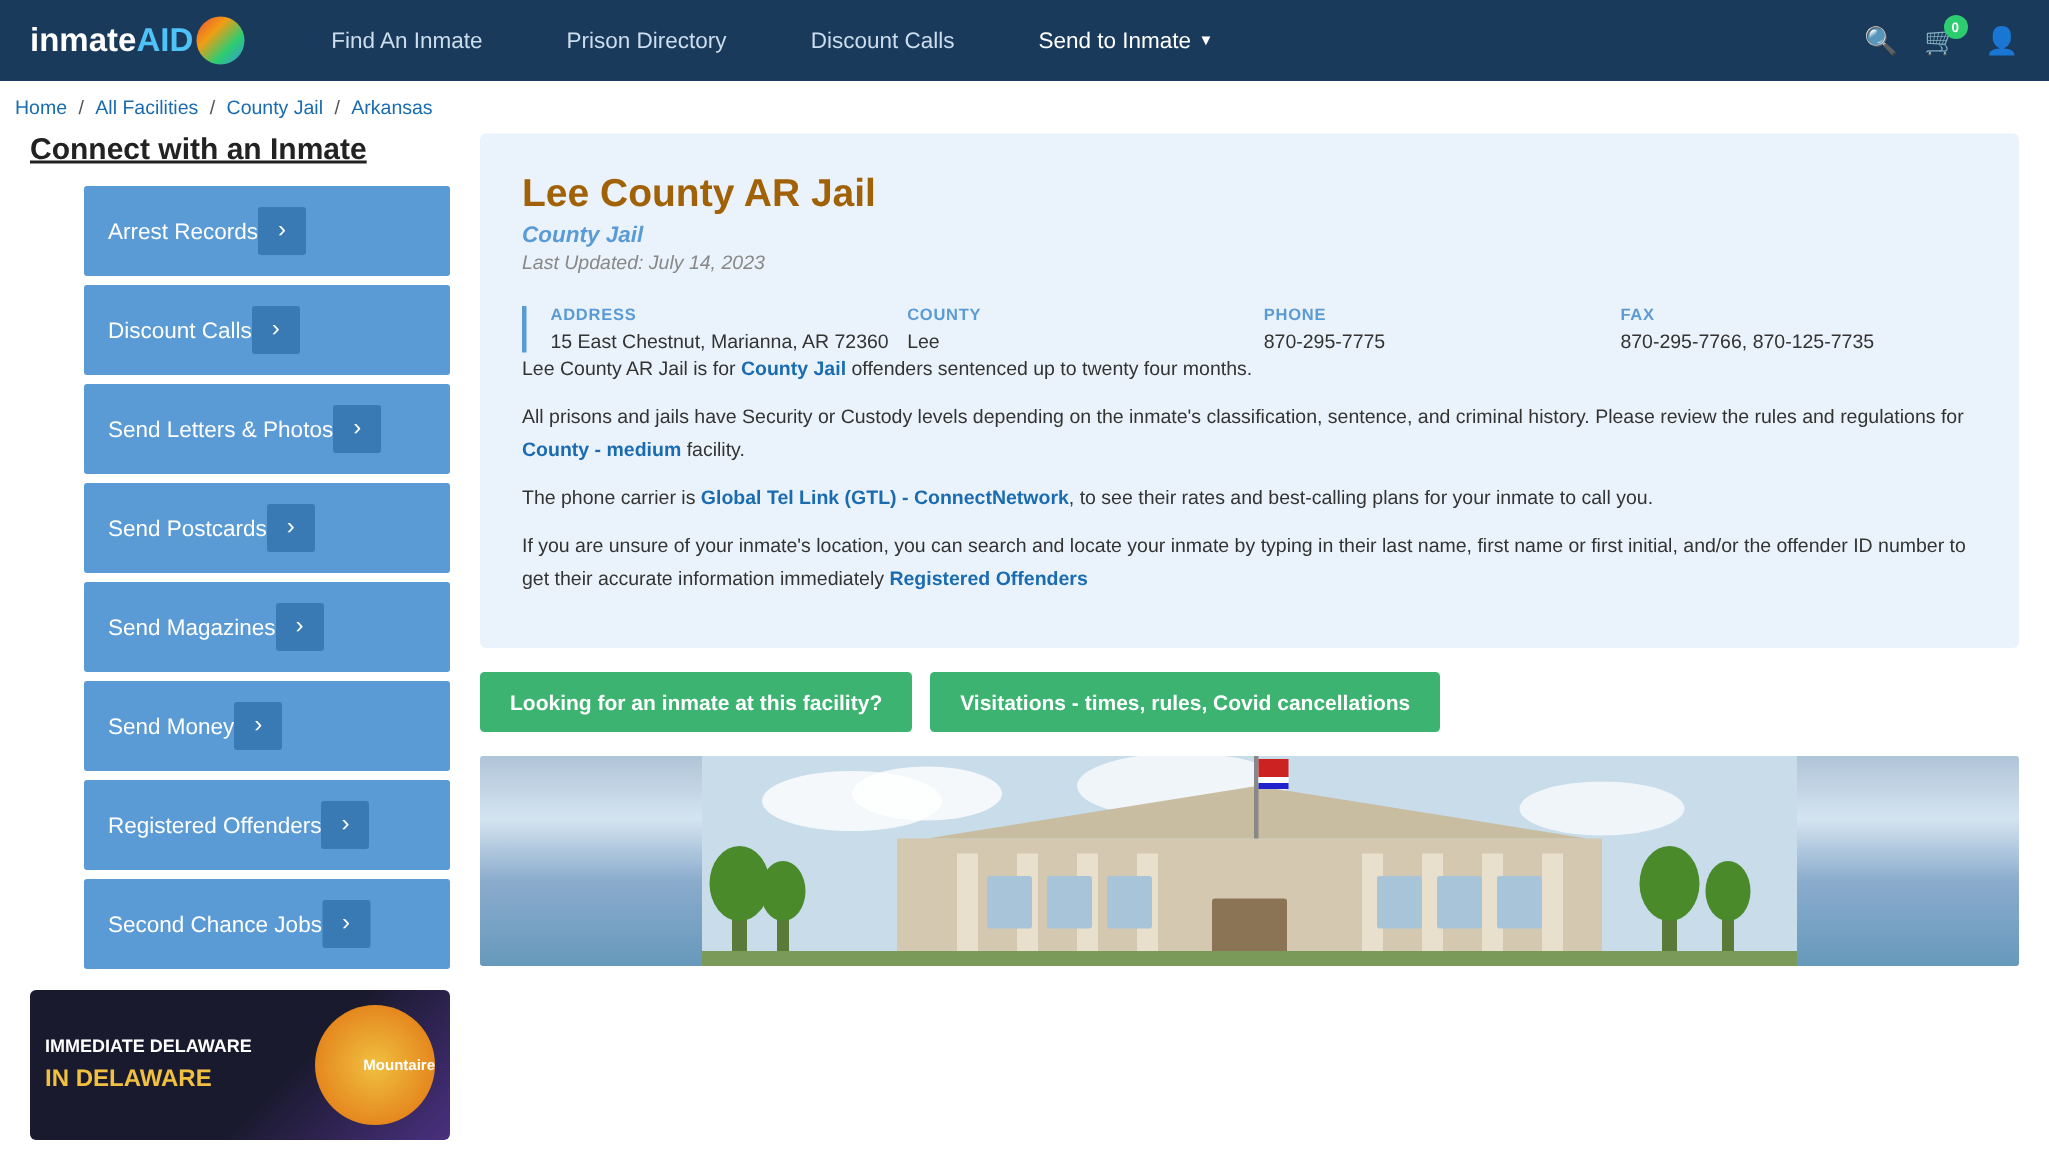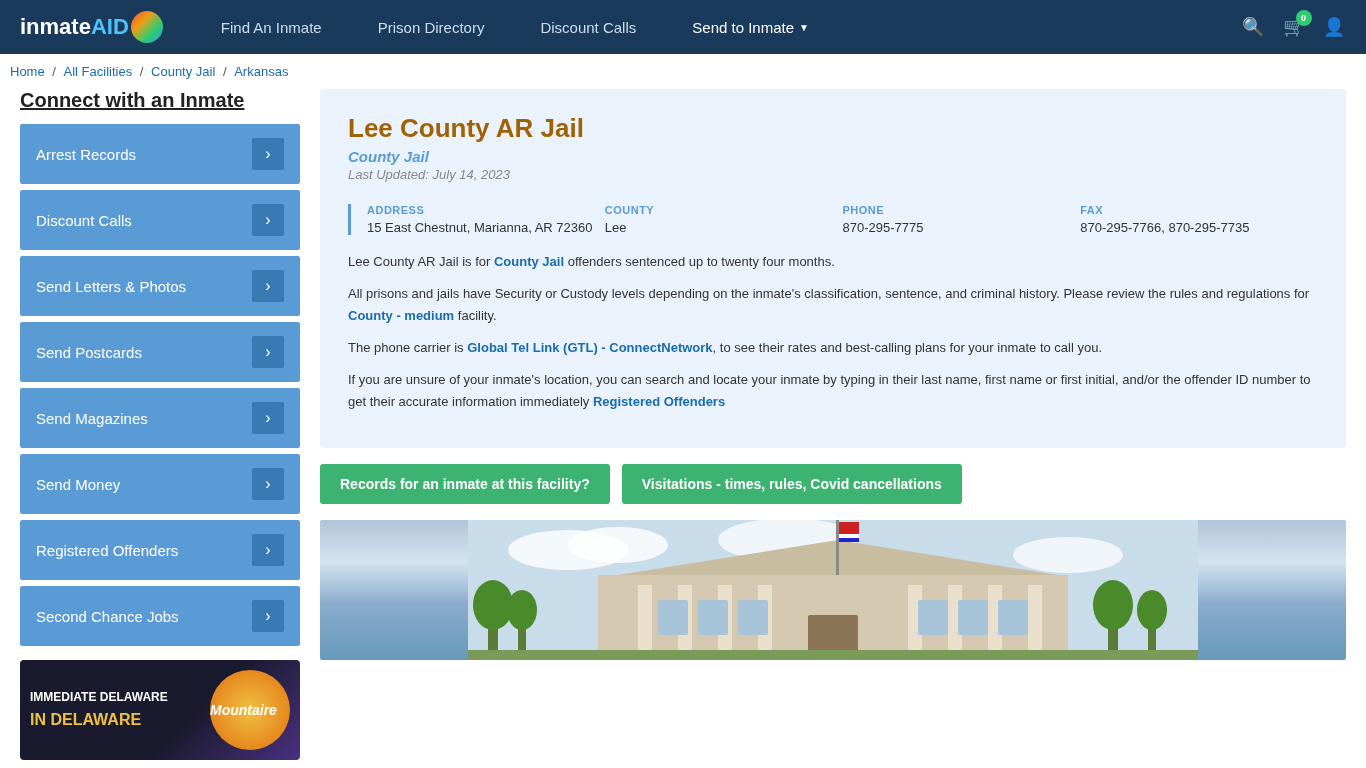--- a/index.html
+++ b/index.html
@@ -96,28 +96,29 @@
     .sidebar-title {
       font-size: 20px;
       font-weight: bold;
       text-decoration: underline;
       margin-bottom: 12px;
       color: #222;
     }
     .sidebar-item {
       display: flex;
       align-items: center;
-      justify-content: space-between;
+      justify-content: flex-start;
       background: #5b9bd5;
       color: #fff;
       padding: 14px 16px;
       margin-bottom: 6px;
       cursor: pointer;
       border-radius: 2px;
       font-size: 15px;
+      margin-left: 36px;
     }
     .sidebar-item .arrow {
       background: #3a7ab4;
       border-radius: 2px;
       width: 32px; height: 32px;
       display: flex; align-items: center; justify-content: center;
       font-size: 16px;
     }
     .sidebar-ad {
       margin-top: 14px;
@@ -140,24 +141,23 @@
       flex: 1;
       line-height: 1.6;
     }
     .sidebar-ad-text .immediate { color: #fff; font-size: 12px; }
     .sidebar-ad-text .delaware { color: #f0c040; font-size: 16px; font-weight: bold; }
     .sidebar-ad-circle {
       width: 80px; height: 80px;
       background: radial-gradient(circle, #f0c040 0%, #e07010 100%);
       border-radius: 50%;
       margin: 10px;
-      display: flex; align-items: center; justify-content: flex-start;
-      font-size: 14px; color: #fff; font-weight: bold; text-align: center;
+      display: flex; align-items: center; justify-content: flex-end;
+      font-size: 10px; color: #fff; font-weight: bold; text-align: center;
       flex-shrink: 0;
-      font-style: italic;
     }
 
     
     .content-area { flex: 1; }
     .facility-card {
       background: #eaf3fb;
       border-radius: 4px;
       padding: 24px 28px;
       margin-bottom: 16px;
     }
@@ -175,21 +175,20 @@
       margin-bottom: 2px;
     }
     .facility-updated {
       font-size: 13px;
       color: #888;
       font-style: italic;
       margin-bottom: 22px;
     }
     .facility-meta {
       display: flex;
-      margin-bottom: 16px;
       border-left: 3px solid #5b9bd5;
       padding-left: 16px;
     }
     .meta-col { flex: 1; }
     .meta-label {
       font-size: 11px;
       font-weight: bold;
       color: #5b9bd5;
       text-transform: uppercase;
       letter-spacing: 0.5px;
@@ -335,42 +334,42 @@
         <div class="meta-col">
           <div class="meta-label">COUNTY</div>
           <div class="meta-value">Lee</div>
         </div>
         <div class="meta-col">
           <div class="meta-label">PHONE</div>
           <div class="meta-value">870-295-7775</div>
         </div>
         <div class="meta-col">
           <div class="meta-label">FAX</div>
-          <div class="meta-value">870-295-7766, 870-295-7735</div>
+          <div class="meta-value">870-295-7766, 870-125-7735</div>
         </div>
       </div>
 
       <div class="facility-desc">
         <p>
           Lee County AR Jail is for <a href="#">County Jail</a> offenders sentenced up to twenty four months.
         </p>
         <p>
           All prisons and jails have Security or Custody levels depending on the inmate's classification, sentence, and criminal history. Please review the rules and regulations for <a href="#">County - medium</a> facility.
         </p>
         <p>
           The phone carrier is <a href="#">Global Tel Link (GTL) - ConnectNetwork</a>, to see their rates and best-calling plans for your inmate to call you.
         </p>
         <p>
           If you are unsure of your inmate's location, you can search and locate your inmate by typing in their last name, first name or first initial, and/or the offender ID number to get their accurate information immediately <a href="#">Registered Offenders</a>
         </p>
       </div>
     </div>
 
     <div class="action-buttons">
-      <button class="btn-green">Records for an inmate at this facility?</button>
+      <button class="btn-green">Looking for an inmate at this facility?</button>
       <button class="btn-green">Visitations - times, rules, Covid cancellations</button>
     </div>
 
     <div class="facility-photo">
       <svg width="100%" height="100%" viewBox="0 0 730 140" xmlns="http://www.w3.org/2000/svg">
 
         <rect width="730" height="140" fill="#c8dcea"></rect>
 
         <ellipse cx="100" cy="30" rx="60" ry="20" fill="white" opacity="0.8"></ellipse>
         <ellipse cx="150" cy="25" rx="50" ry="18" fill="white" opacity="0.8"></ellipse>

